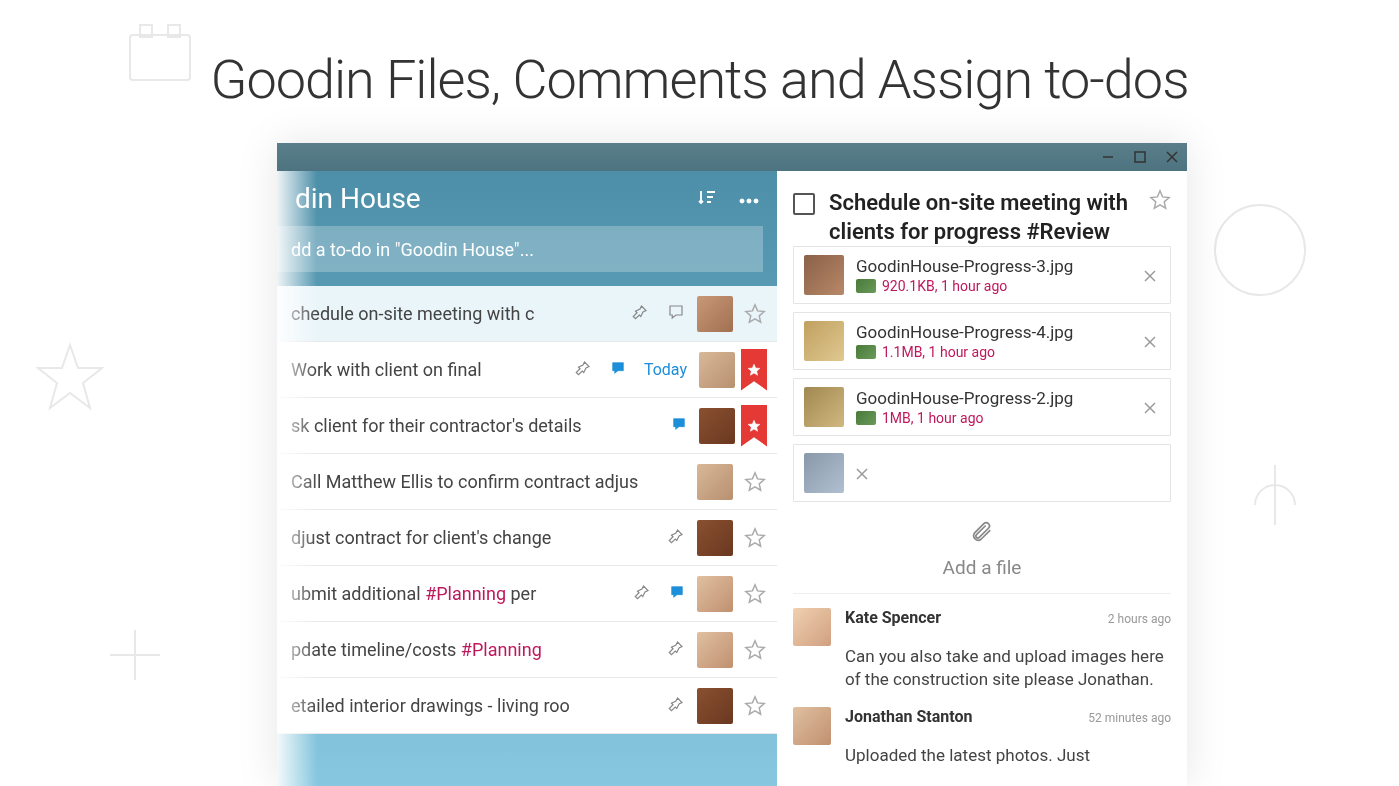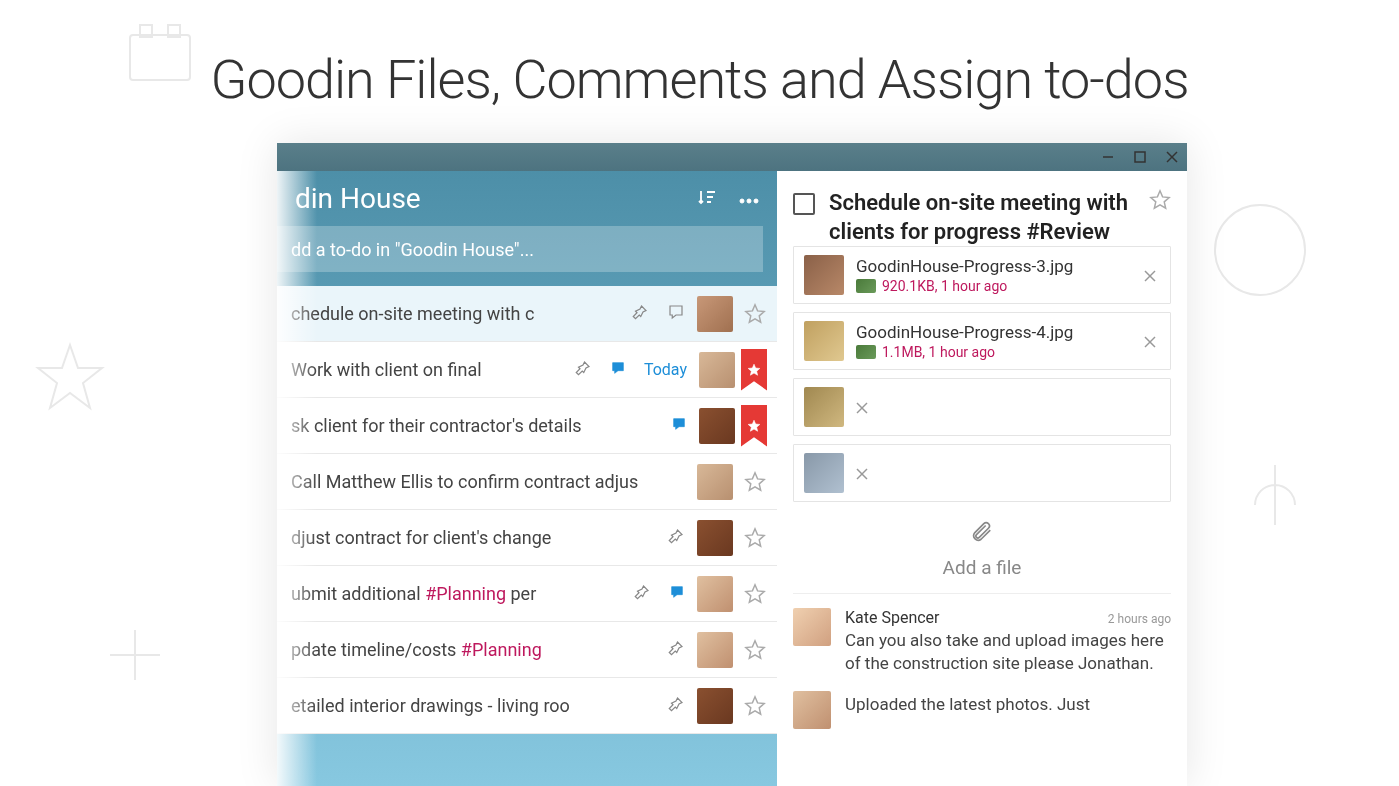--- a/index.html
+++ b/index.html
@@ -62,23 +62,23 @@
 .file-close svg { stroke: #999; }
 
 .add-file { display: flex; align-items: center; gap: 14px; padding: 8px 4px 14px 4px; color: #888; font-size: 19px; border-bottom: 1px solid #eee; margin-bottom: 14px; flex-direction: column; }
 .add-file svg { stroke: #888; fill: none; }
 
 .comments { flex: 1; overflow: hidden; }
 .comment { display: flex; gap: 14px; margin-bottom: 16px; }
 .comment-avatar { width: 38px; height: 38px; border-radius: 2px; flex-shrink: 0; }
 .comment-body { flex: 1; }
 .comment-head { display: flex; justify-content: space-between; align-items: baseline; }
-.comment-author { font-weight: 400; font-size: 16px; color: #333; }
+.comment-author { font-weight: 700; font-size: 16px; color: #333; }
 .comment-time { font-size: 12px; color: #999; }
-.comment-text { font-size: 17px; color: #444; line-height: 1.35; margin-top: 2px; }
+.comment-text { font-size: 17px; color: #444; line-height: 1.35; margin-top: 18px; }
 
 
 .av1 { background: linear-gradient(135deg,#c89878,#a07050); }
 .av2 { background: linear-gradient(135deg,#d8b898,#b89070); }
 .av3 { background: linear-gradient(135deg,#8a5030,#6a3820); }
 .av4 { background: linear-gradient(135deg,#e0c0a0,#c09070); }
 .av5 { background: linear-gradient(135deg,#f0d0b0,#d0a080); }
 .thumb1 { background: linear-gradient(135deg,#8a6048,#b88868); }
 .thumb2 { background: linear-gradient(135deg,#c0a060,#e0c890); }
 .thumb3 { background: linear-gradient(135deg,#a08850,#d0b880); }
@@ -306,20 +306,27 @@
                 <div class="file-meta-text">1.1MB, 1 hour ago</div>
               </div>
             </div>
             <div class="file-close"><svg width="12" height="12">
                 <line x1="1" y1="1" x2="11" y2="11" stroke-width="1.5"></line>
                 <line x1="11" y1="1" x2="1" y2="11" stroke-width="1.5"></line>
               </svg></div>
           </div>
           <div class="file-row">
             <div class="file-thumb thumb3"></div>
+            <div class="file-info">
+              <div class="file-name">GoodinHouse-Progress-2.jpg</div>
+              <div class="file-meta">
+                <div class="file-meta-avatar mini-av"></div>
+                <div class="file-meta-text">1MB, 1 hour ago</div>
+              </div>
+            </div>
             <div class="file-close"><svg width="12" height="12">
                 <line x1="1" y1="1" x2="11" y2="11" stroke-width="1.5"></line>
                 <line x1="11" y1="1" x2="1" y2="11" stroke-width="1.5"></line>
               </svg></div>
           </div>
           <div class="file-row">
             <div class="file-thumb thumb4"></div>
             <div class="file-close"><svg width="12" height="12">
                 <line x1="1" y1="1" x2="11" y2="11" stroke-width="1.5"></line>
                 <line x1="11" y1="1" x2="1" y2="11" stroke-width="1.5"></line>
@@ -341,19 +348,23 @@
               <div class="comment-head">
                 <div class="comment-author">Kate Spencer</div>
                 <div class="comment-time">2 hours ago</div>
               </div>
               <div class="comment-text">Can you also take and upload images here of the construction site please Jonathan.</div>
             </div>
           </div>
           <div class="comment">
             <div class="comment-avatar av4"></div>
             <div class="comment-body">
+              <div class="comment-head">
+                <div class="comment-author">Jonathan Stanton</div>
+                <div class="comment-time">52 minutes ago</div>
+              </div>
               <div class="comment-text">Uploaded the latest photos. Just</div>
             </div>
           </div>
         </div>
     </div>
   </div>
 </div>
 
 </body></html>

